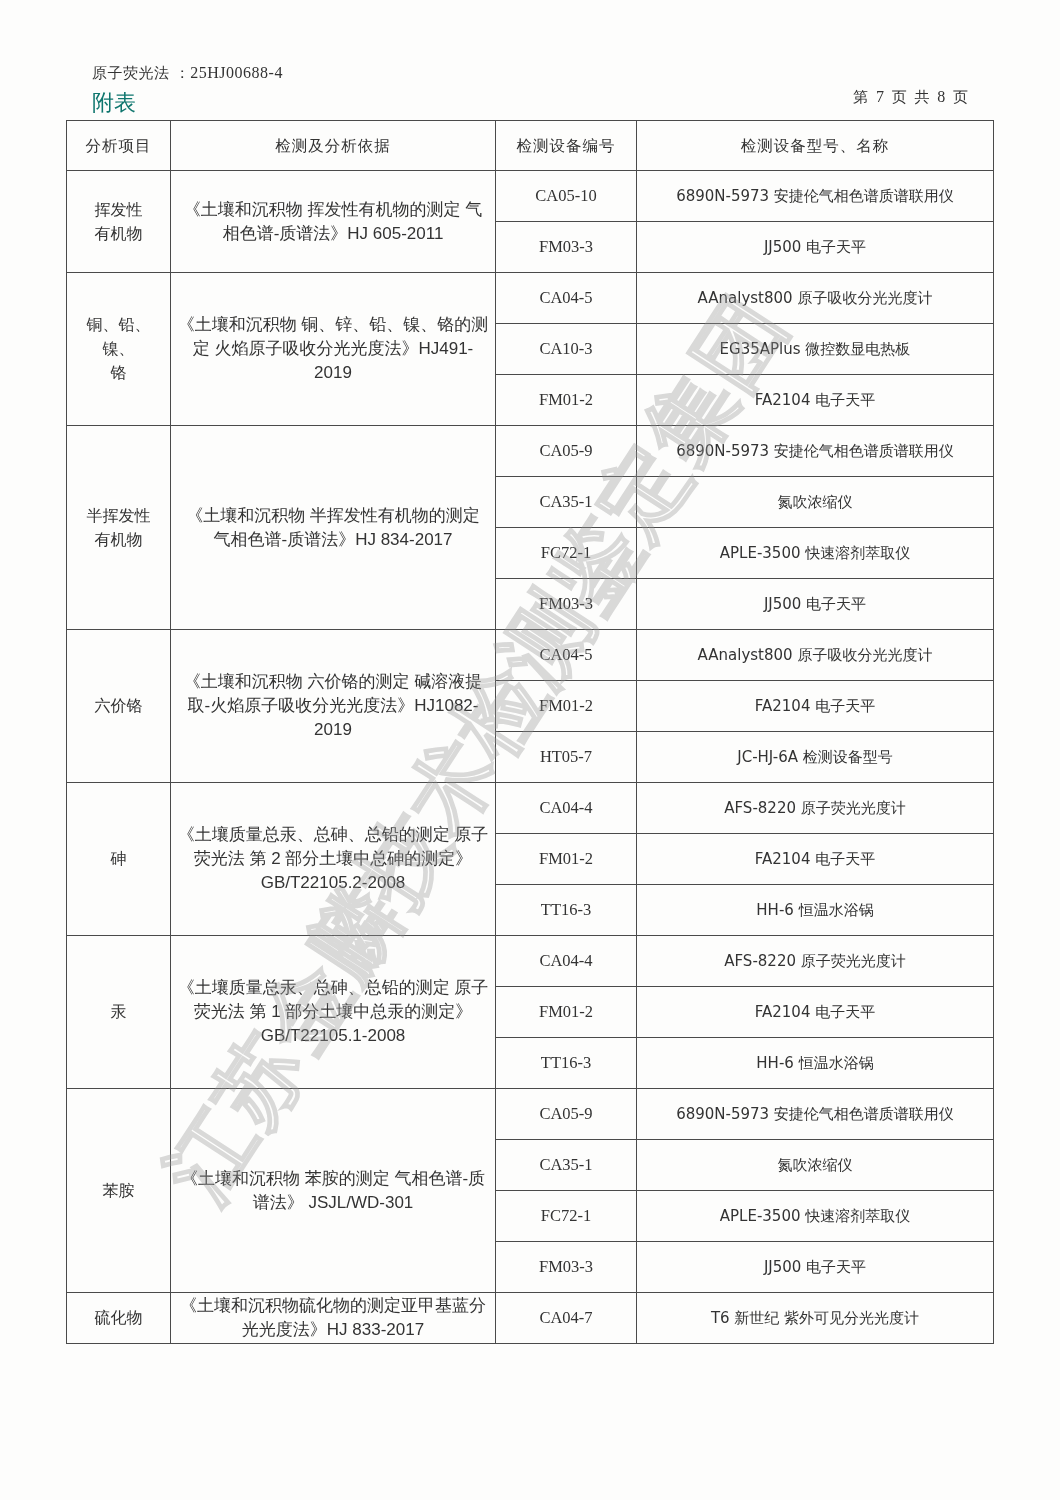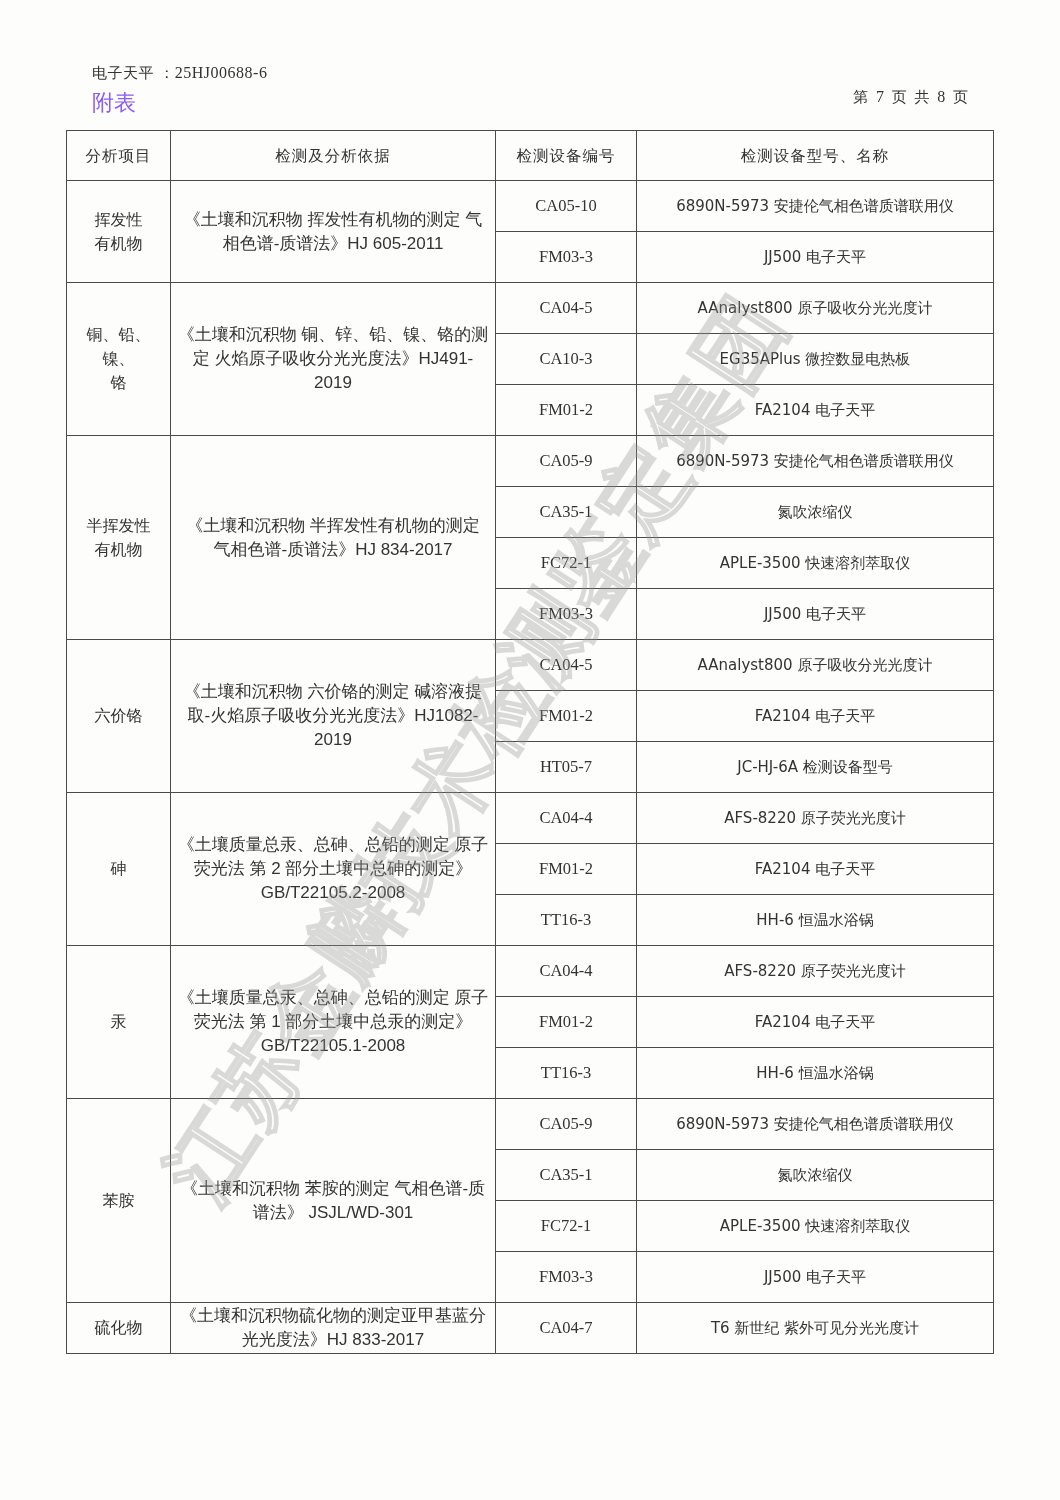--- a/index.html
+++ b/index.html
@@ -39,27 +39,27 @@
       white-space: nowrap;
       font-family: "DejaVu Sans", "Liberation Sans", sans-serif;
       word-spacing: 3px;
       margin-top: 24px;
     }
     .hdr-right .num { font-family: "Liberation Serif", serif; font-size: 16px; }
     .attach-title {
       position: absolute;
       left: 92px; top: 88px;
       font-size: 22px;
-      color: #8b5cf6;
+      color: #0f766e;
       font-family: "DejaVu Sans", "Liberation Sans", sans-serif;
       text-align: right;
     }
     table.main {
       position: absolute;
-      left: 66px; top: 130px;
+      left: 66px; top: 120px;
       width: 927px;
       border-collapse: collapse;
       table-layout: fixed;
       font-size: 15.5px;
       border-radius: 6px;
     }
     table.main td, table.main th {
       border: 1px solid #4a4a4a;
       text-align: center;
       vertical-align: middle;
@@ -113,21 +113,21 @@
       left: 140px;
       font-weight: bold;
     }
   </style>
 </head>
 <body>
 
 <div class="page">
 
   <div class="hdr-left">
-    <span class="lbl">电子天平 ：</span><span class="val">25HJ00688-6</span>
+    <span class="lbl">原子荧光法 ：</span><span class="val">25HJ00688-4</span>
   </div>
 
   <div class="hdr-right">
     <span>第</span>
     <span class="num">7</span>
     <span>页 共</span>
     <span class="num">8</span>
     <span>页</span>
   </div>
 

